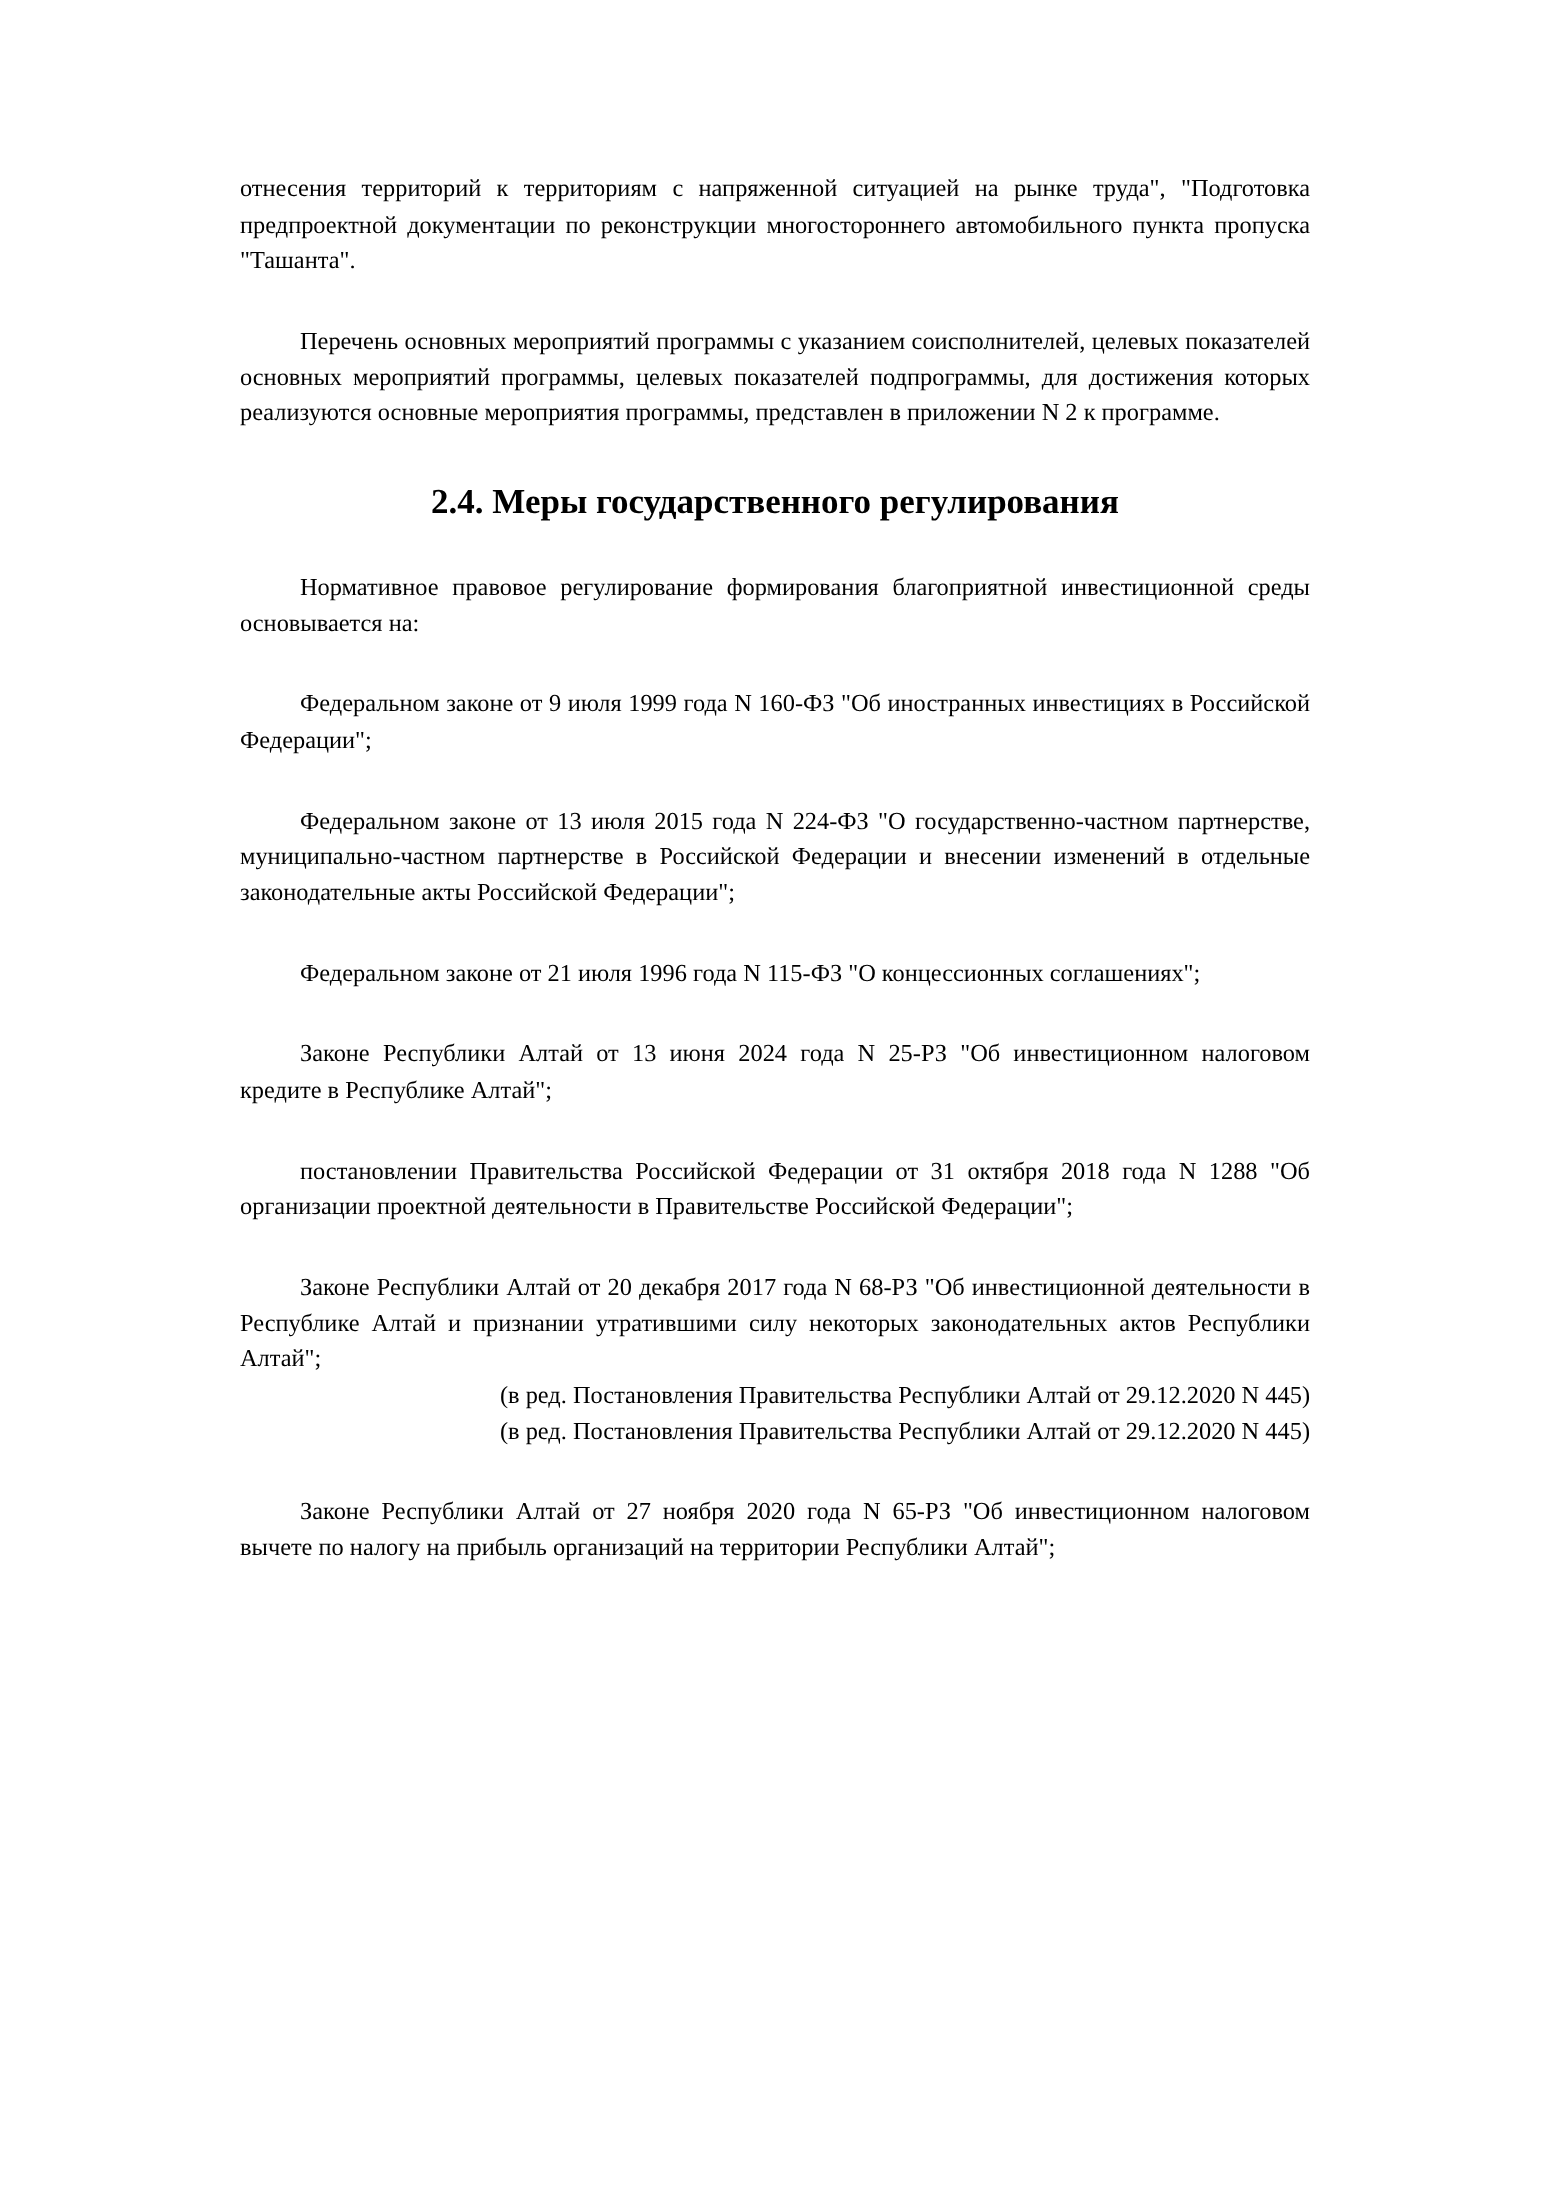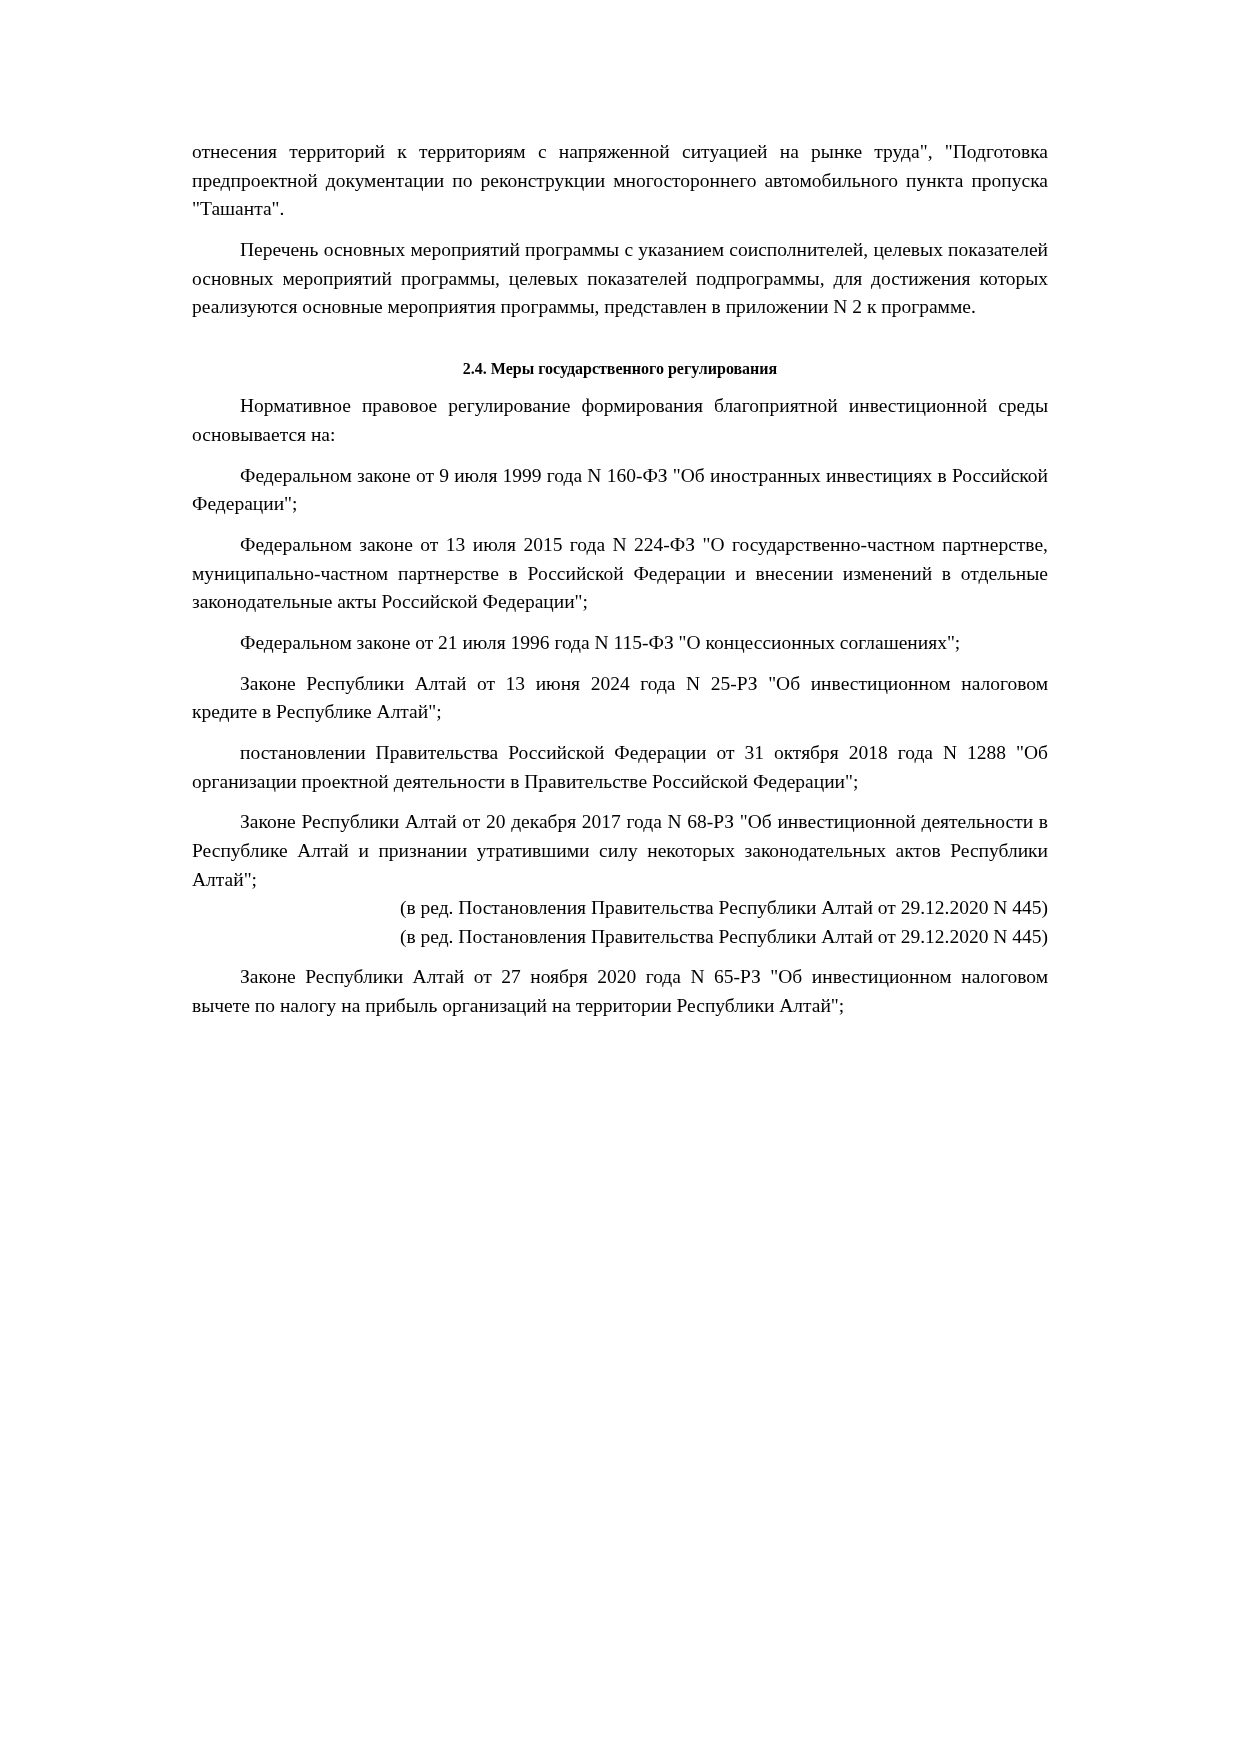--- a/index.html
+++ b/index.html
@@ -18,39 +18,39 @@
     font-size: 19.5px;
     line-height: 1.47;
     color: #000000;
   }
   .doc-content p {
     margin: 0;
     padding: 0;
     text-align: justify;
   }
   .doc-content p.body {
-    margin-top: 12px;
+    margin-top: 36px;
     text-indent: 48px;
   }
   .doc-content p.body.noindent {
     text-indent: 0;
   }
   .doc-content p.body:first-child {
     margin-top: 0;
   }
   .doc-content p.note {
     margin-top: 0;
     text-indent: 0;
     text-align: right;
   }
   .doc-content h2.heading {
     margin: 36px 0 8px 0;
     padding: 0;
     text-align: center;
-    font-size: 16px;
+    font-size: 28px;
     font-weight: bold;
     line-height: 1.4;
   }
 </style>
 </head>
 <body>
 
 <div class="page">
   <div class="doc-content" id="doc-content">
       <p class="body noindent">отнесения территорий к территориям с напряженной ситуацией на рынке труда", "Подготовка предпроектной документации по реконструкции многостороннего автомобильного пункта пропуска "Ташанта".</p>

